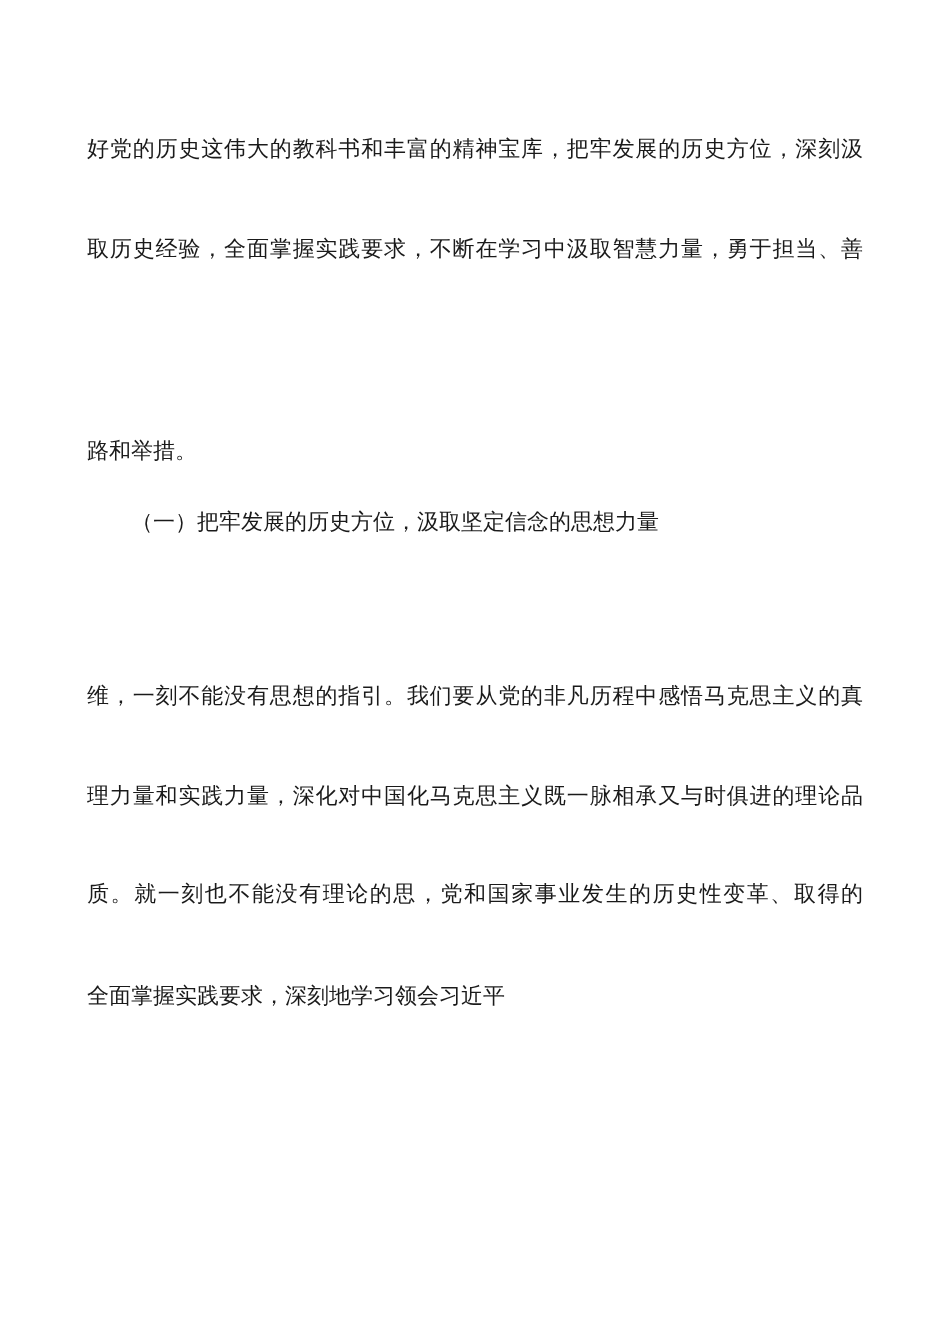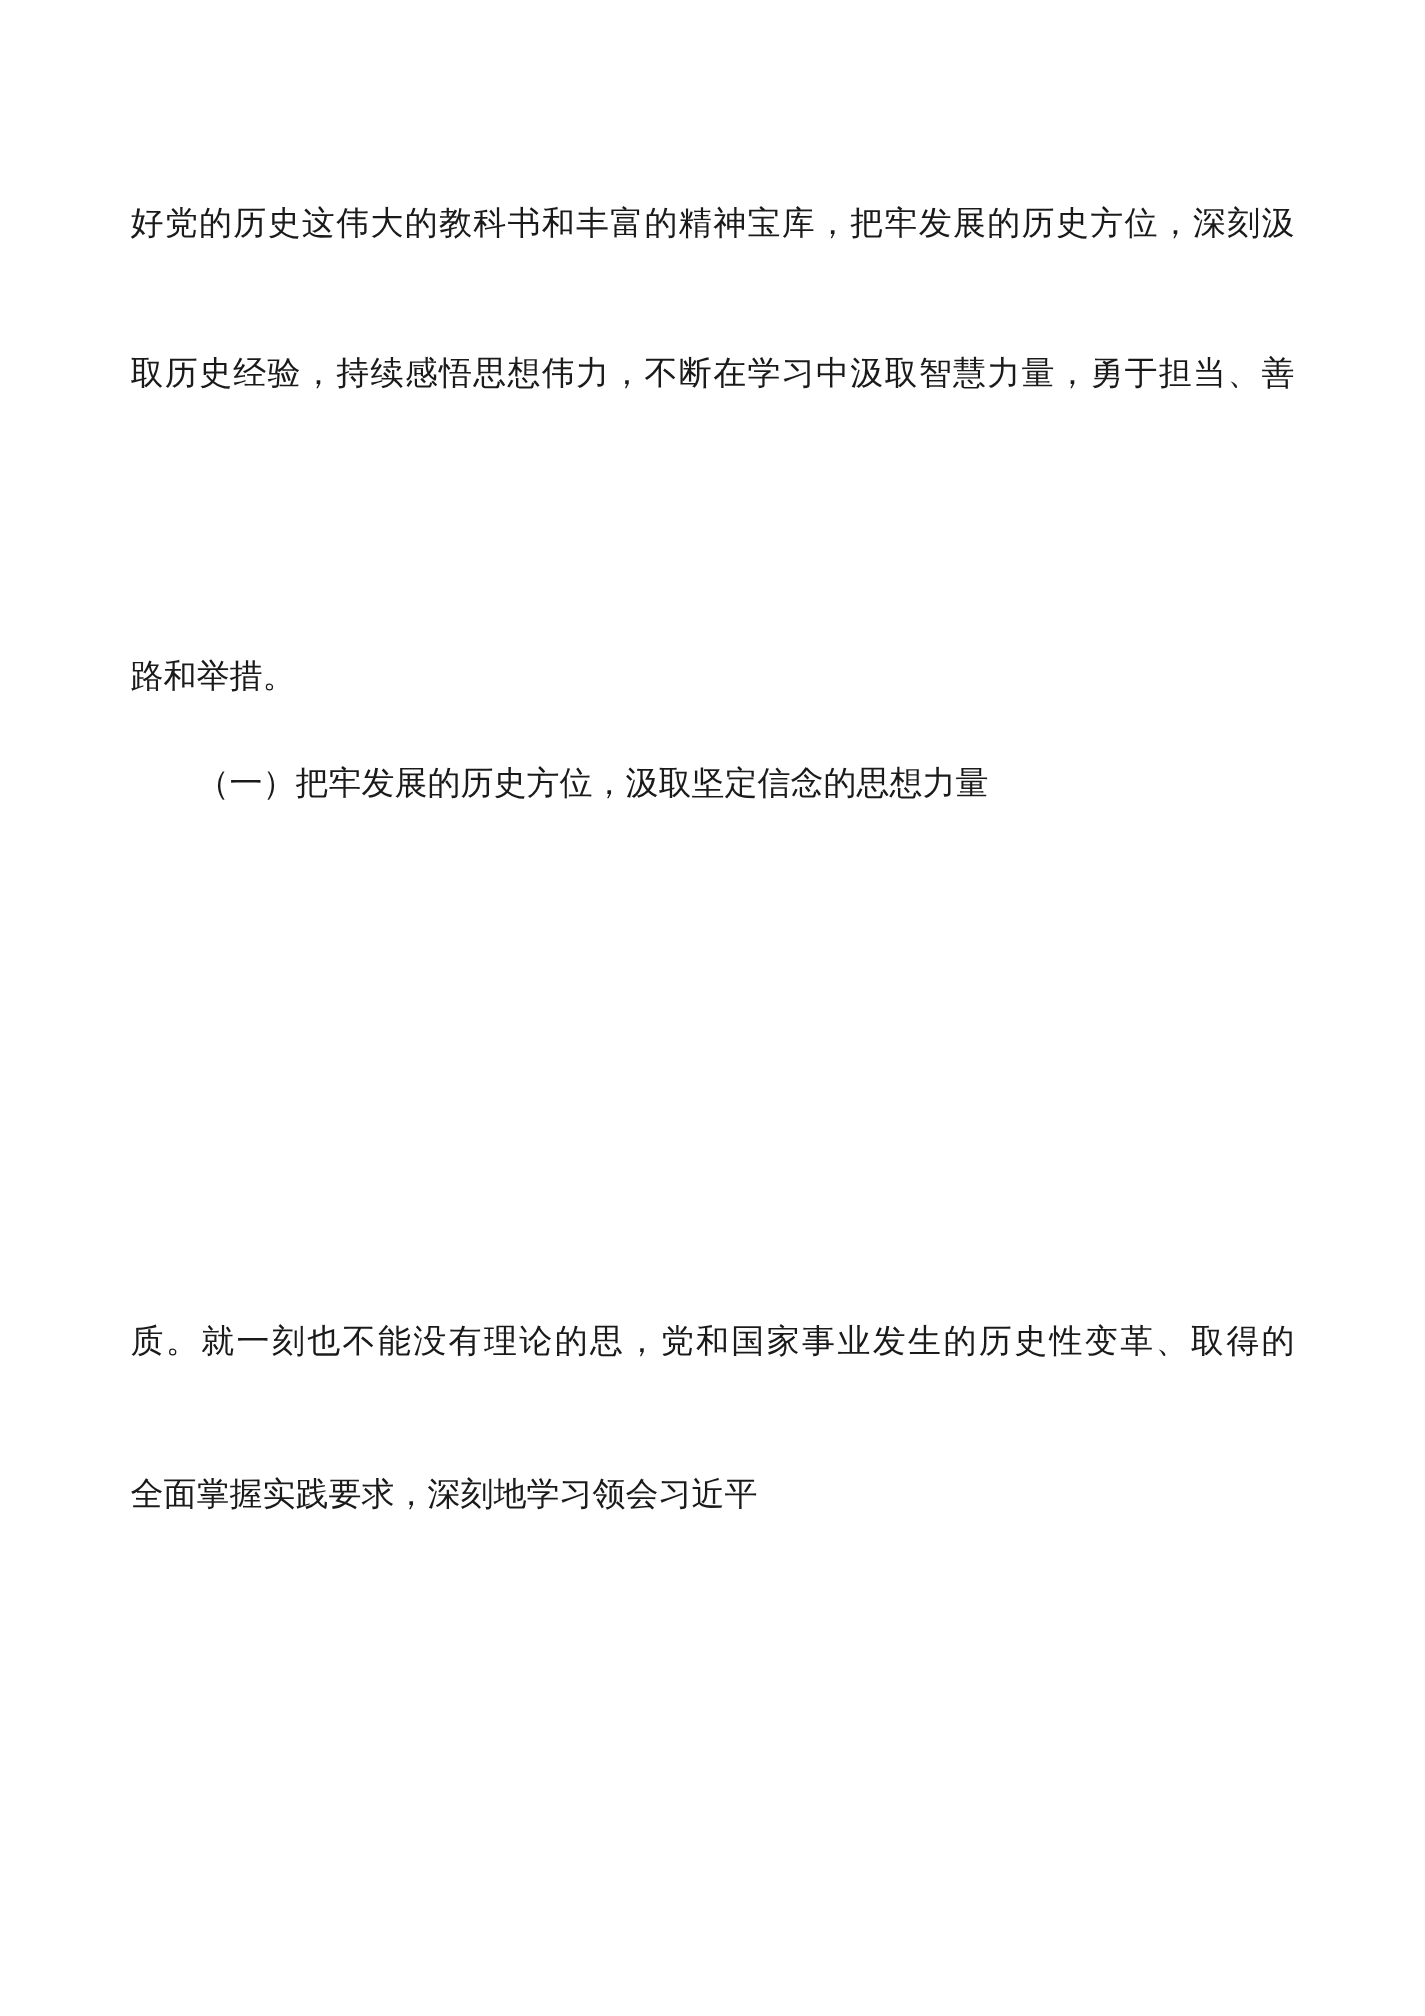--- a/index.html
+++ b/index.html
@@ -44,20 +44,22 @@
   .l7  { top: 681px; }
   .l8  { top: 781px; }
   .l9  { top: 879px; }
   .l10 { top: 981px; }
 </style>
 </head>
 <body>
 
 <div class="page">
   <div class="line l1">好党的历史这伟大的教科书和丰富的精神宝库，把牢发展的历史方位，深刻汲</div>
-  <div class="line l2">取历史经验，持续感悟思想伟力，不断在学习中汲取智慧力量，勇于担当、善</div>
+  <div class="line l2">取历史经验，全面掌握实践要求，不断在学习中汲取智慧力量，勇于担当、善</div>
   <div class="line l4 no-just">路和举措。</div>
 
   <div class="line l5 indent no-just">（一）把牢发展的历史方位，汲取坚定信念的思想力量</div>
 
+  <div class="line l7">维，一刻不能没有思想的指引。我们要从党的非凡历程中感悟马克思主义的真</div>
+  <div class="line l8">理力量和实践力量，深化对中国化马克思主义既一脉相承又与时俱进的理论品</div>
   <div class="line l9">质。就一刻也不能没有理论的思，党和国家事业发生的历史性变革、取得的</div>
   <div class="line l10 no-just">全面掌握实践要求，深刻地学习领会习近平</div>
 </div>
 
 </body></html>

